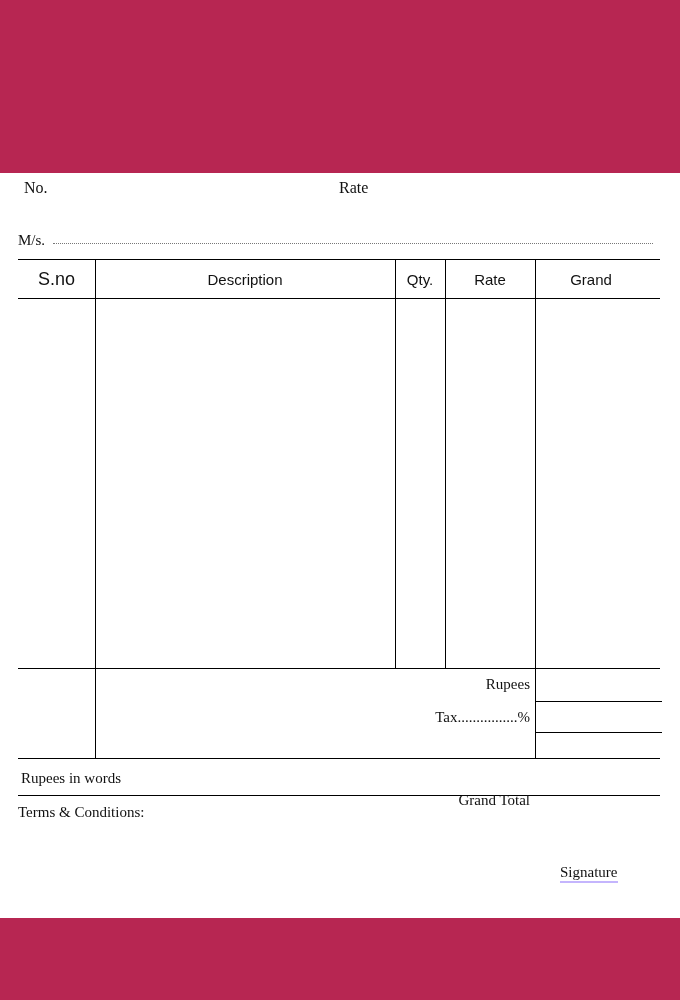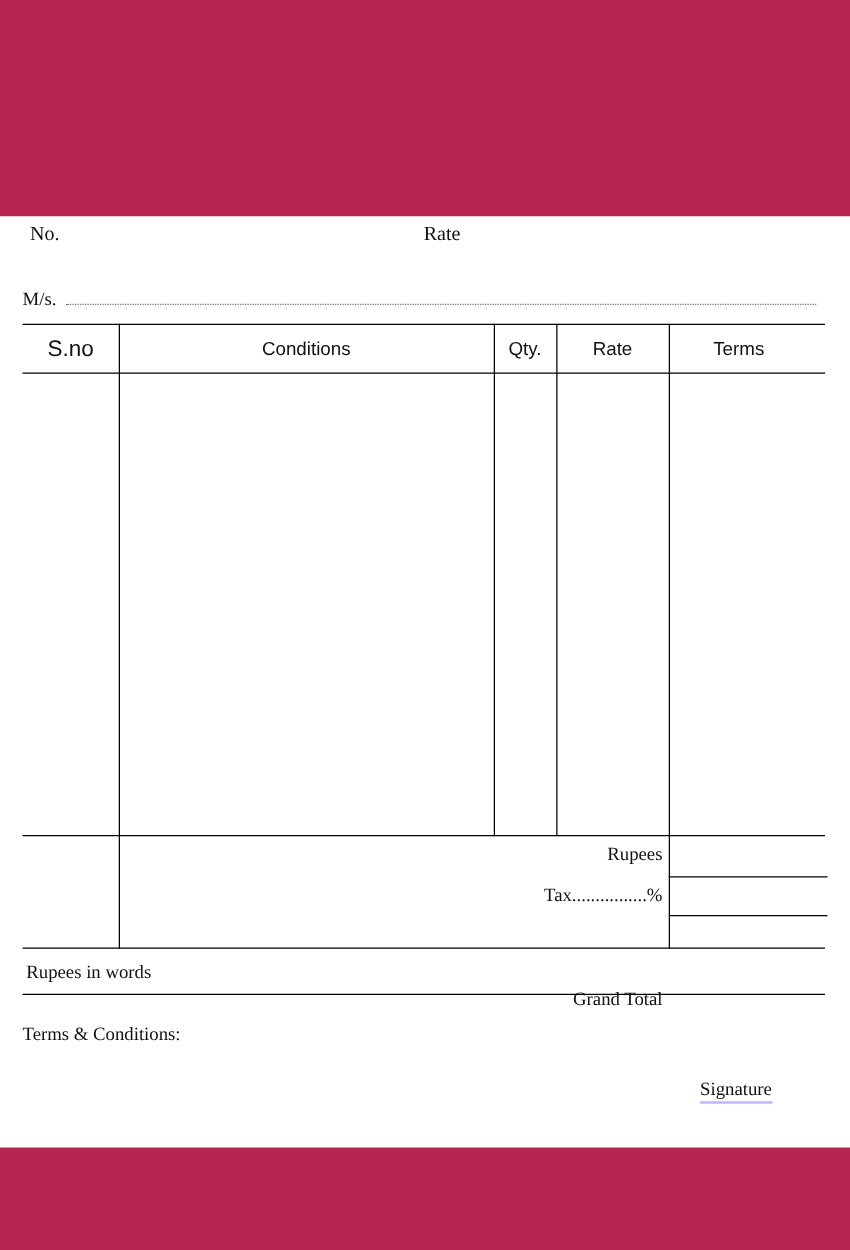--- a/index.html
+++ b/index.html
@@ -38,32 +38,32 @@
 <div class="hline" style="left:535px; top:732px; width:127px;"></div>
 <div class="hline" style="left:18px; top:758px; width:642px;"></div>
 <div class="hline" style="left:18px; top:795px; width:642px;"></div>
 
 <div class="vline" style="left:95px; top:259px; height:500px;"></div>
 <div class="vline" style="left:395px; top:259px; height:410px;"></div>
 <div class="vline" style="left:445px; top:259px; height:410px;"></div>
 <div class="vline" style="left:535px; top:259px; height:500px;"></div>
 
 <div class="hdr" style="left:18px; width:77px; font-size:18px;">S.no</div>
-<div class="hdr" style="left:95px; width:300px;">Conditions</div>
+<div class="hdr" style="left:95px; width:300px;">Description</div>
 <div class="hdr" style="left:395px; width:50px;">Qty.</div>
 <div class="hdr" style="left:445px; width:90px;">Rate</div>
-<div class="hdr" style="left:535px; width:112px;">Terms</div>
+<div class="hdr" style="left:535px; width:112px;">Grand</div>
 
 <div style="position:absolute; left:18px; top:299px; width:642px; height:369px;"></div>
 
 <span class="txt" style="right:150px; top:676px; font-size:15px;">Rupees</span>
 <span class="txt" style="right:150px; top:709px; font-size:15px;">Tax................%</span>
 <span class="txt" style="right:150px; top:776px; font-size:15px;margin-top:16px;">Grand Total</span>
 <input class="field" style="left: 538px; top: 670px; width: 120px; height: 30px;">
 <input class="field" style="left: 538px; top: 703px; width: 120px; height: 28px;">
 <input class="field" style="left: 538px; top: 734px; width: 120px; height: 23px;">
 
 <span class="txt" style="left:21px; top:770px; font-size:15px;">Rupees in words</span>
 <input class="field" style="left: 140px; top: 768px; width: 515px; height: 22px;">
-<span class="txt" style="left:18px; top:804px; font-size:15px;margin-top:16px;">Terms &amp; Conditions:</span>
+<span class="txt" style="left:18px; top:804px; font-size:15px;">Terms &amp; Conditions:</span>
 <span class="txt" style="left:560px; top:864px; font-size:15px; border-bottom:2px solid #c4b5fd; line-height:17px;">Signature</span>
 
 <div class="band bottom"></div>
 
 </body></html>

